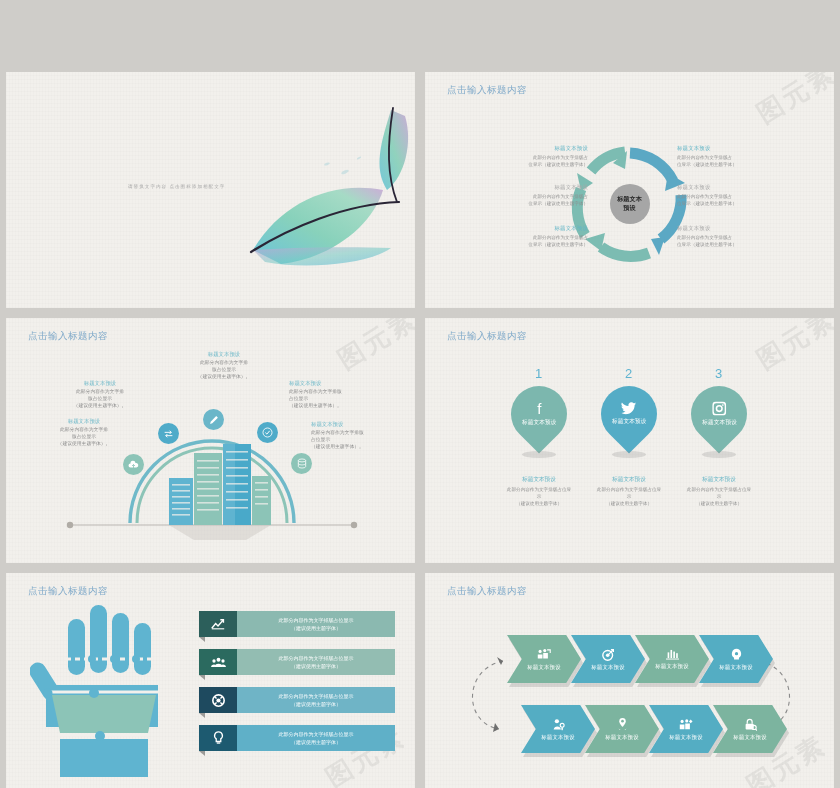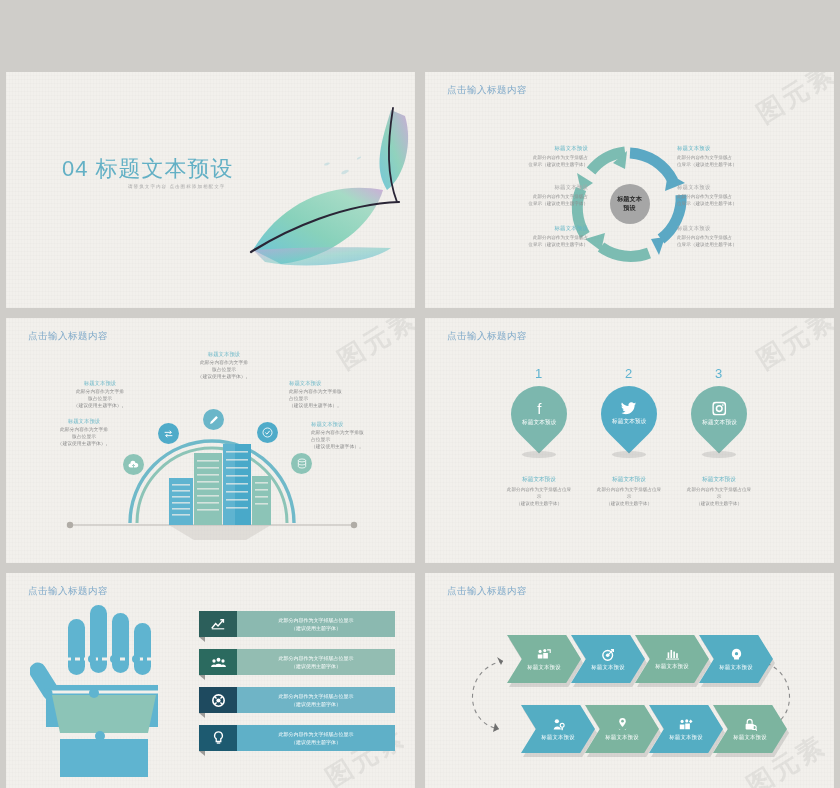--- a/index.html
+++ b/index.html
@@ -126,24 +126,20 @@
 
   <div class="slide cut">
     
   </div>
 
   <div class="slide cut">
     
   </div>
 
   <div class="slide">
-    <div class="big-title">
-      <span>04</span>
-      <span>标题文本预设</span>
-    </div>
     <div class="big-sub">请替换文字内容  点击图标添加相配文字</div>
 
     <svg width="180" height="200" viewBox="0 0 180 200" style="position:absolute;right:-6px;top:26px;">
       <defs>
         <linearGradient id="fg1" x1="0" y1="1" x2="1" y2="0">
           <stop offset="0" stop-color="#5fc0d8"></stop>
             <stop offset="0.45" stop-color="#7fcfb7"></stop>
           <stop offset="0.8" stop-color="#9fd9c2"></stop>
             <stop offset="1" stop-color="#c9a8d6"></stop>
         </linearGradient>

